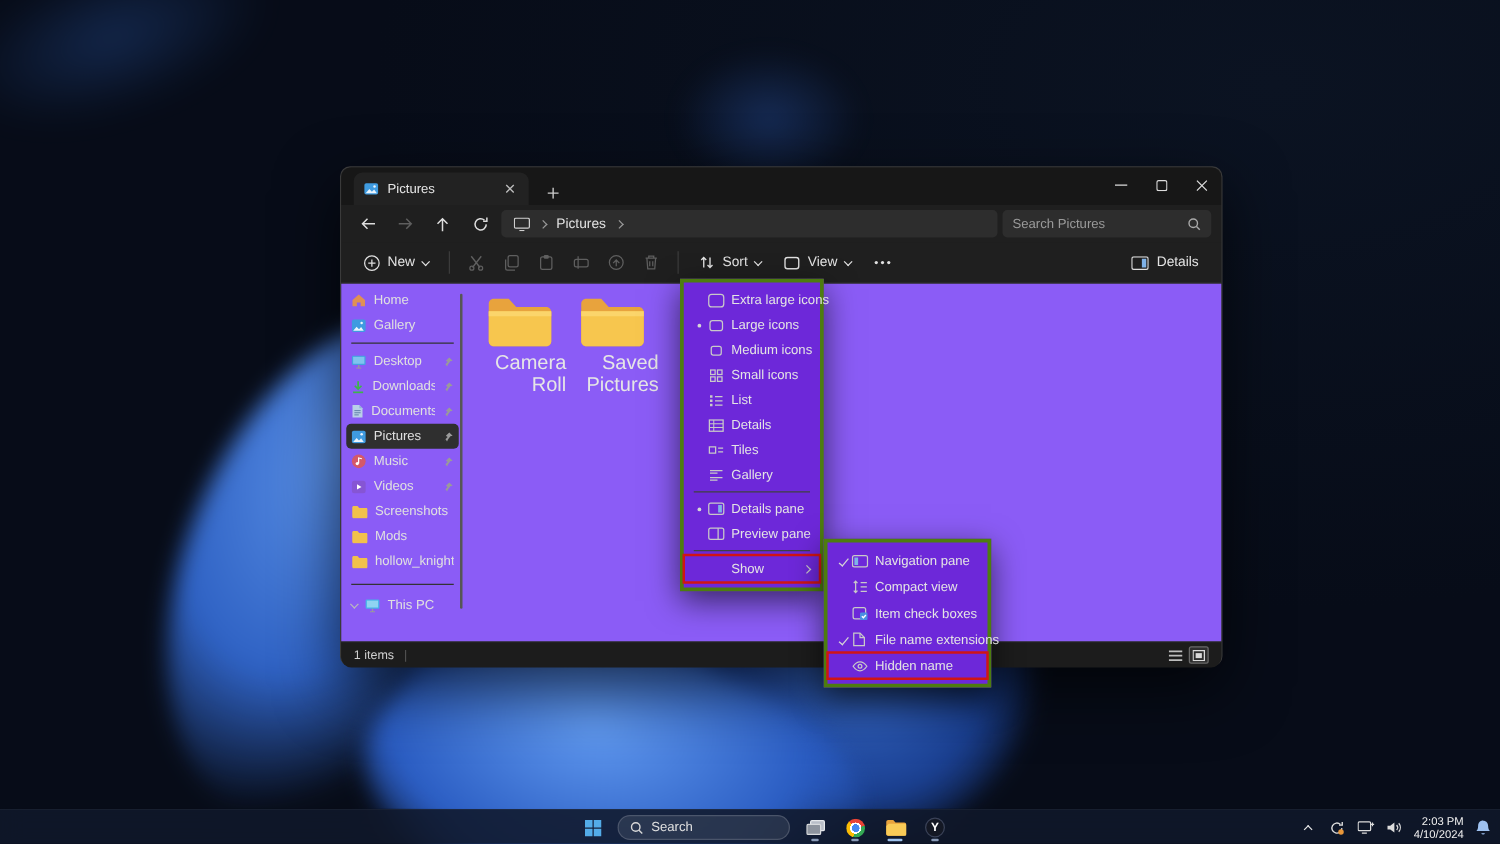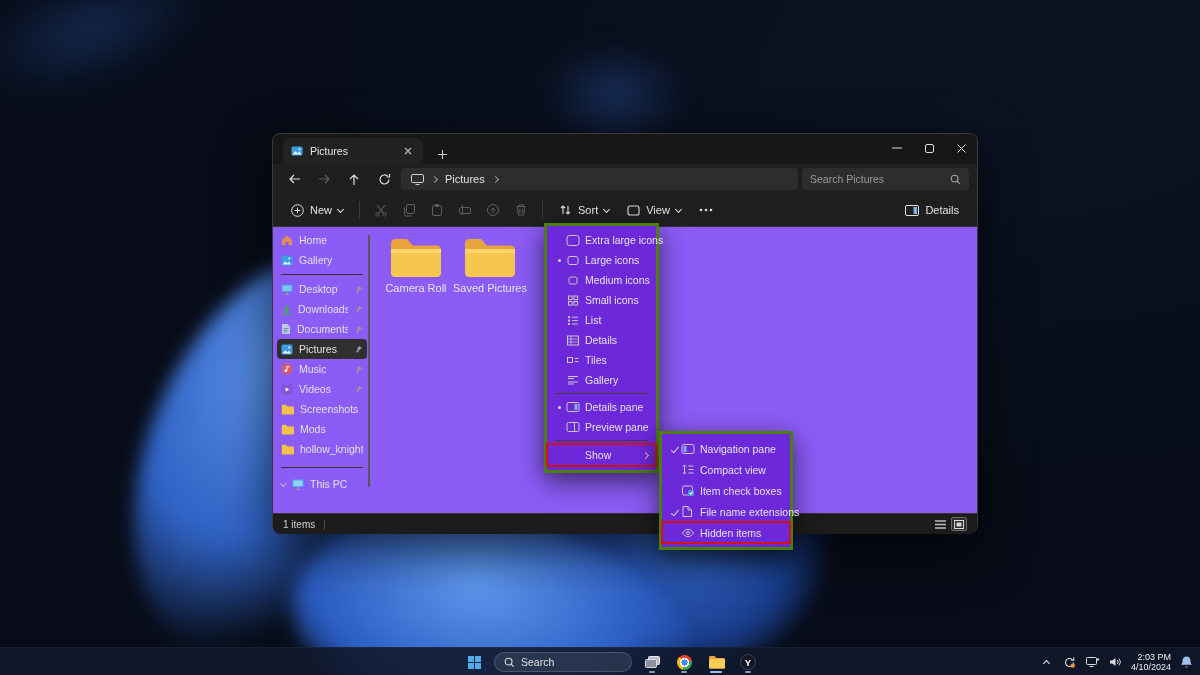--- a/index.html
+++ b/index.html
@@ -62,21 +62,21 @@
   .tspacer{flex:1;}
   .body{position:relative;display:flex;height:286px;background:#8b5cf6;}
   .sidebar{position:relative;width:98px;padding-top:3px;flex-shrink:0;}
   .srow{display:flex;align-items:center;gap:6px;height:20px;margin:0 4px;padding:0 4px;border-radius:4px;font-size:10.5px;color:#e0e0e0;white-space:nowrap;overflow:hidden;}
   .srow .grow{flex:1;overflow:hidden;text-overflow:clip;}
   .srow.sel{background:#2f2f2f;}
   .ssep{height:1px;background:#333;margin:4px 8px;}
   .sscroll{position:absolute;right:1px;top:8px;width:2px;height:252px;background:#565656;border-radius:1px;}
   .content{flex:1;position:relative;padding:6px 0 0 8px;display:flex;align-items:flex-start;}
   .ftile{width:74px;display:flex;flex-direction:column;align-items:center;gap:3px;padding-top:4px;}
-  .flabel{font-size:11px;color:#e6e6e6;text-align:left;}
+  .flabel{font-size:16px;color:#e6e6e6;text-align:right;}
   .statusbar{height:21px;display:flex;align-items:center;padding:0 10px;border-top:1px solid #333;font-size:10px;color:#cfcfcf;background:#1c1c1c;border-radius:0 0 8px 8px;}
   .statusbar .grow{flex:1;}
   .viewtoggle{display:flex;align-items:center;gap:3px;}
   .vt{width:16px;height:14px;display:flex;align-items:center;justify-content:center;border-radius:2px;}
   .vt.sel{border:1px solid #6a6a6a;background:#2e2e2e;}
 
   
   .menu{position:absolute;background:#6d28d9;border:3px solid #4d7c0f;border-radius:0;box-shadow:0 8px 24px rgba(0,0,0,.6);padding:4px 0;z-index:20;}
   .viewmenu{left:271px;top:89px;width:115px;}
   .showmenu{left:386px;top:297px;width:134px;z-index:21;}
@@ -602,21 +602,21 @@
         <span class="mlabel">File name extensions</span>
       </div>
       <div class="mrow annot">
         <span class="mlead"></span>
         <span class="micon">
             <svg width="14" height="12" viewBox="0 0 14 12">
               <path d="M1.5 6c1.6-2.4 3.4-3.6 5.5-3.6S10.9 3.6 12.5 6c-1.6 2.4-3.4 3.6-5.5 3.6S3.1 8.4 1.5 6z" fill="none" stroke="#c9c9c9"></path>
               <circle cx="7" cy="6" r="1.5" fill="none" stroke="#c9c9c9"></circle>
             </svg>
           </span>
-        <span class="mlabel">Hidden items</span>
+        <span class="mlabel">Hidden name</span>
       </div>
     </div>
   </div>
 
   <div class="taskbar">
     <div class="tb-center">
       <div class="startbtn">
         <span class="winlogo">
             <span></span>
             <span></span>

